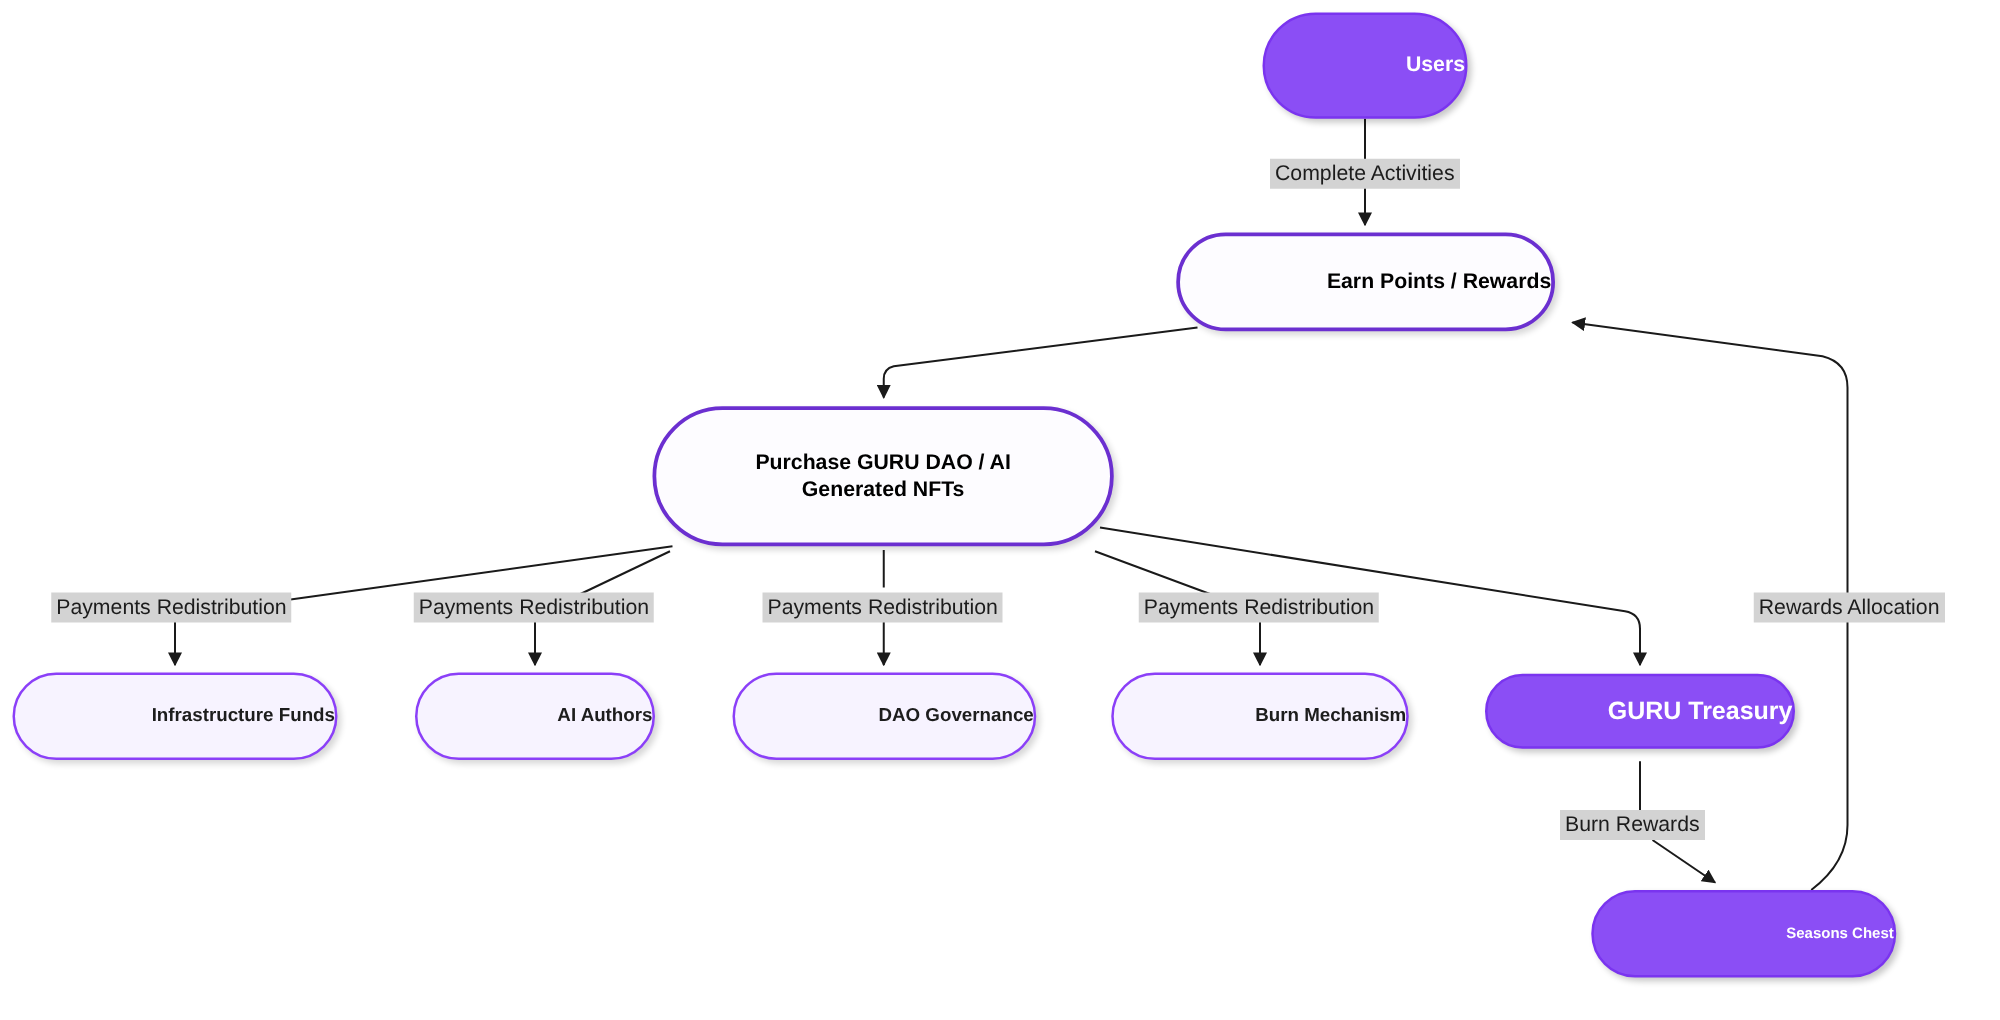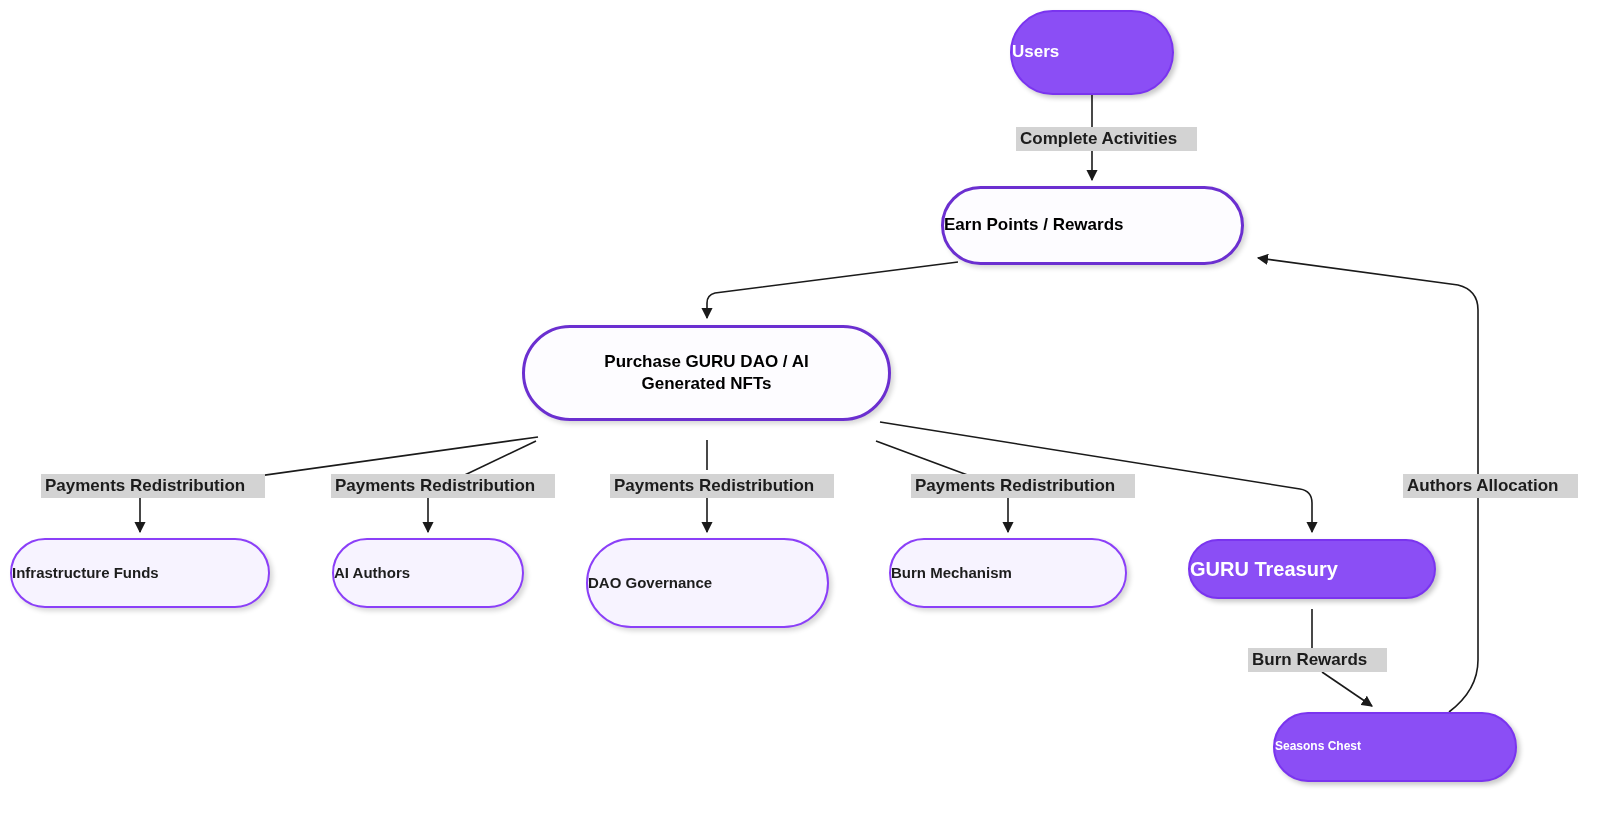--- a/index.html
+++ b/index.html
@@ -22,21 +22,21 @@
     left: 0;
     top: 0;
     width: 1600px;
     height: 816px;
   }
   .node {
     position: absolute;
     box-sizing: border-box;
     display: flex;
     align-items: center;
-    justify-content: flex-start;
+    justify-content: flex-end;
     text-align: center;
     border-radius: 999px;
     line-height: 1.32;
     z-index: 5;
     user-select: none;
   }
   .node-filled {
     background: #8b4ef5;
     border: 2px solid #7a34ef;
     color: #ffffff;
@@ -55,22 +55,22 @@
     border: 2.5px solid #8b3ff8;
     color: #1d1d1d;
     font-weight: bold;
     box-shadow: 3px 3px 5px rgba(0,0,0,0.16);
   }
   .edge-label {
     position: absolute;
     background: #d3d3d3;
     color: #1c1c1c;
     font-size: 17px;
-    font-weight: bold;
-    padding: 1px 20px 2px 4px;
+    font-weight: normal;
+    padding: 1px 4px 2px 4px;
     white-space: nowrap;
     z-index: 8;
     line-height: 1.25;
     font-family: "Liberation Sans", sans-serif;
   }
 </style>
 </head>
 <body>
 
 <div id="canvas">
@@ -107,33 +107,33 @@
   </svg>
 
   <div class="node node-filled" style="left:1010px; top:10px; width:164px; height:85px; font-size:17px;">
     <span>Users</span>
   </div>
 
   <div class="node node-outline-strong" style="left:941px; top:186px; width:303px; height:79px; font-size:17px;">
     <span>Earn Points / Rewards</span>
   </div>
 
-  <div class="node node-outline-strong" style="left:522px; top:325px; width:369px; height:96px; font-size:17px; padding:0 52px;">
+  <div class="node node-outline-strong" style="left:522px; top:325px; width:369px; height:112px; font-size:17px; padding:0 52px;">
     <span>Purchase GURU DAO / AI Generated NFTs</span>
   </div>
 
   <div class="node node-outline-light" style="left:10px; top:538px; width:260px; height:70px; font-size:15px;">
     <span>Infrastructure Funds</span>
   </div>
 
   <div class="node node-outline-light" style="left:332px; top:538px; width:192px; height:70px; font-size:15px;">
     <span>AI Authors</span>
   </div>
 
-  <div class="node node-outline-light" style="left:586px; top:538px; width:243px; height:90px; font-size:15px;">
+  <div class="node node-outline-light" style="left:586px; top:538px; width:243px; height:70px; font-size:15px;">
     <span>DAO Governance</span>
   </div>
 
   <div class="node node-outline-light" style="left:889px; top:538px; width:238px; height:70px; font-size:15px;">
     <span>Burn Mechanism</span>
   </div>
 
   <div class="node node-filled" style="left:1188px; top:539px; width:248px; height:60px; font-size:20px;">
     <span>GURU Treasury</span>
   </div>
@@ -147,15 +147,15 @@
   <div class="edge-label" style="left:41px; top:474px;">Payments Redistribution</div>
 
   <div class="edge-label" style="left:331px; top:474px;">Payments Redistribution</div>
 
   <div class="edge-label" style="left:610px; top:474px;">Payments Redistribution</div>
 
   <div class="edge-label" style="left:911px; top:474px;">Payments Redistribution</div>
 
   <div class="edge-label" style="left:1248px; top:648px;">Burn Rewards</div>
 
-  <div class="edge-label" style="left:1403px; top:474px;">Authors Allocation</div>
+  <div class="edge-label" style="left:1403px; top:474px;">Rewards Allocation</div>
 
 </div>
 
 </body></html>

